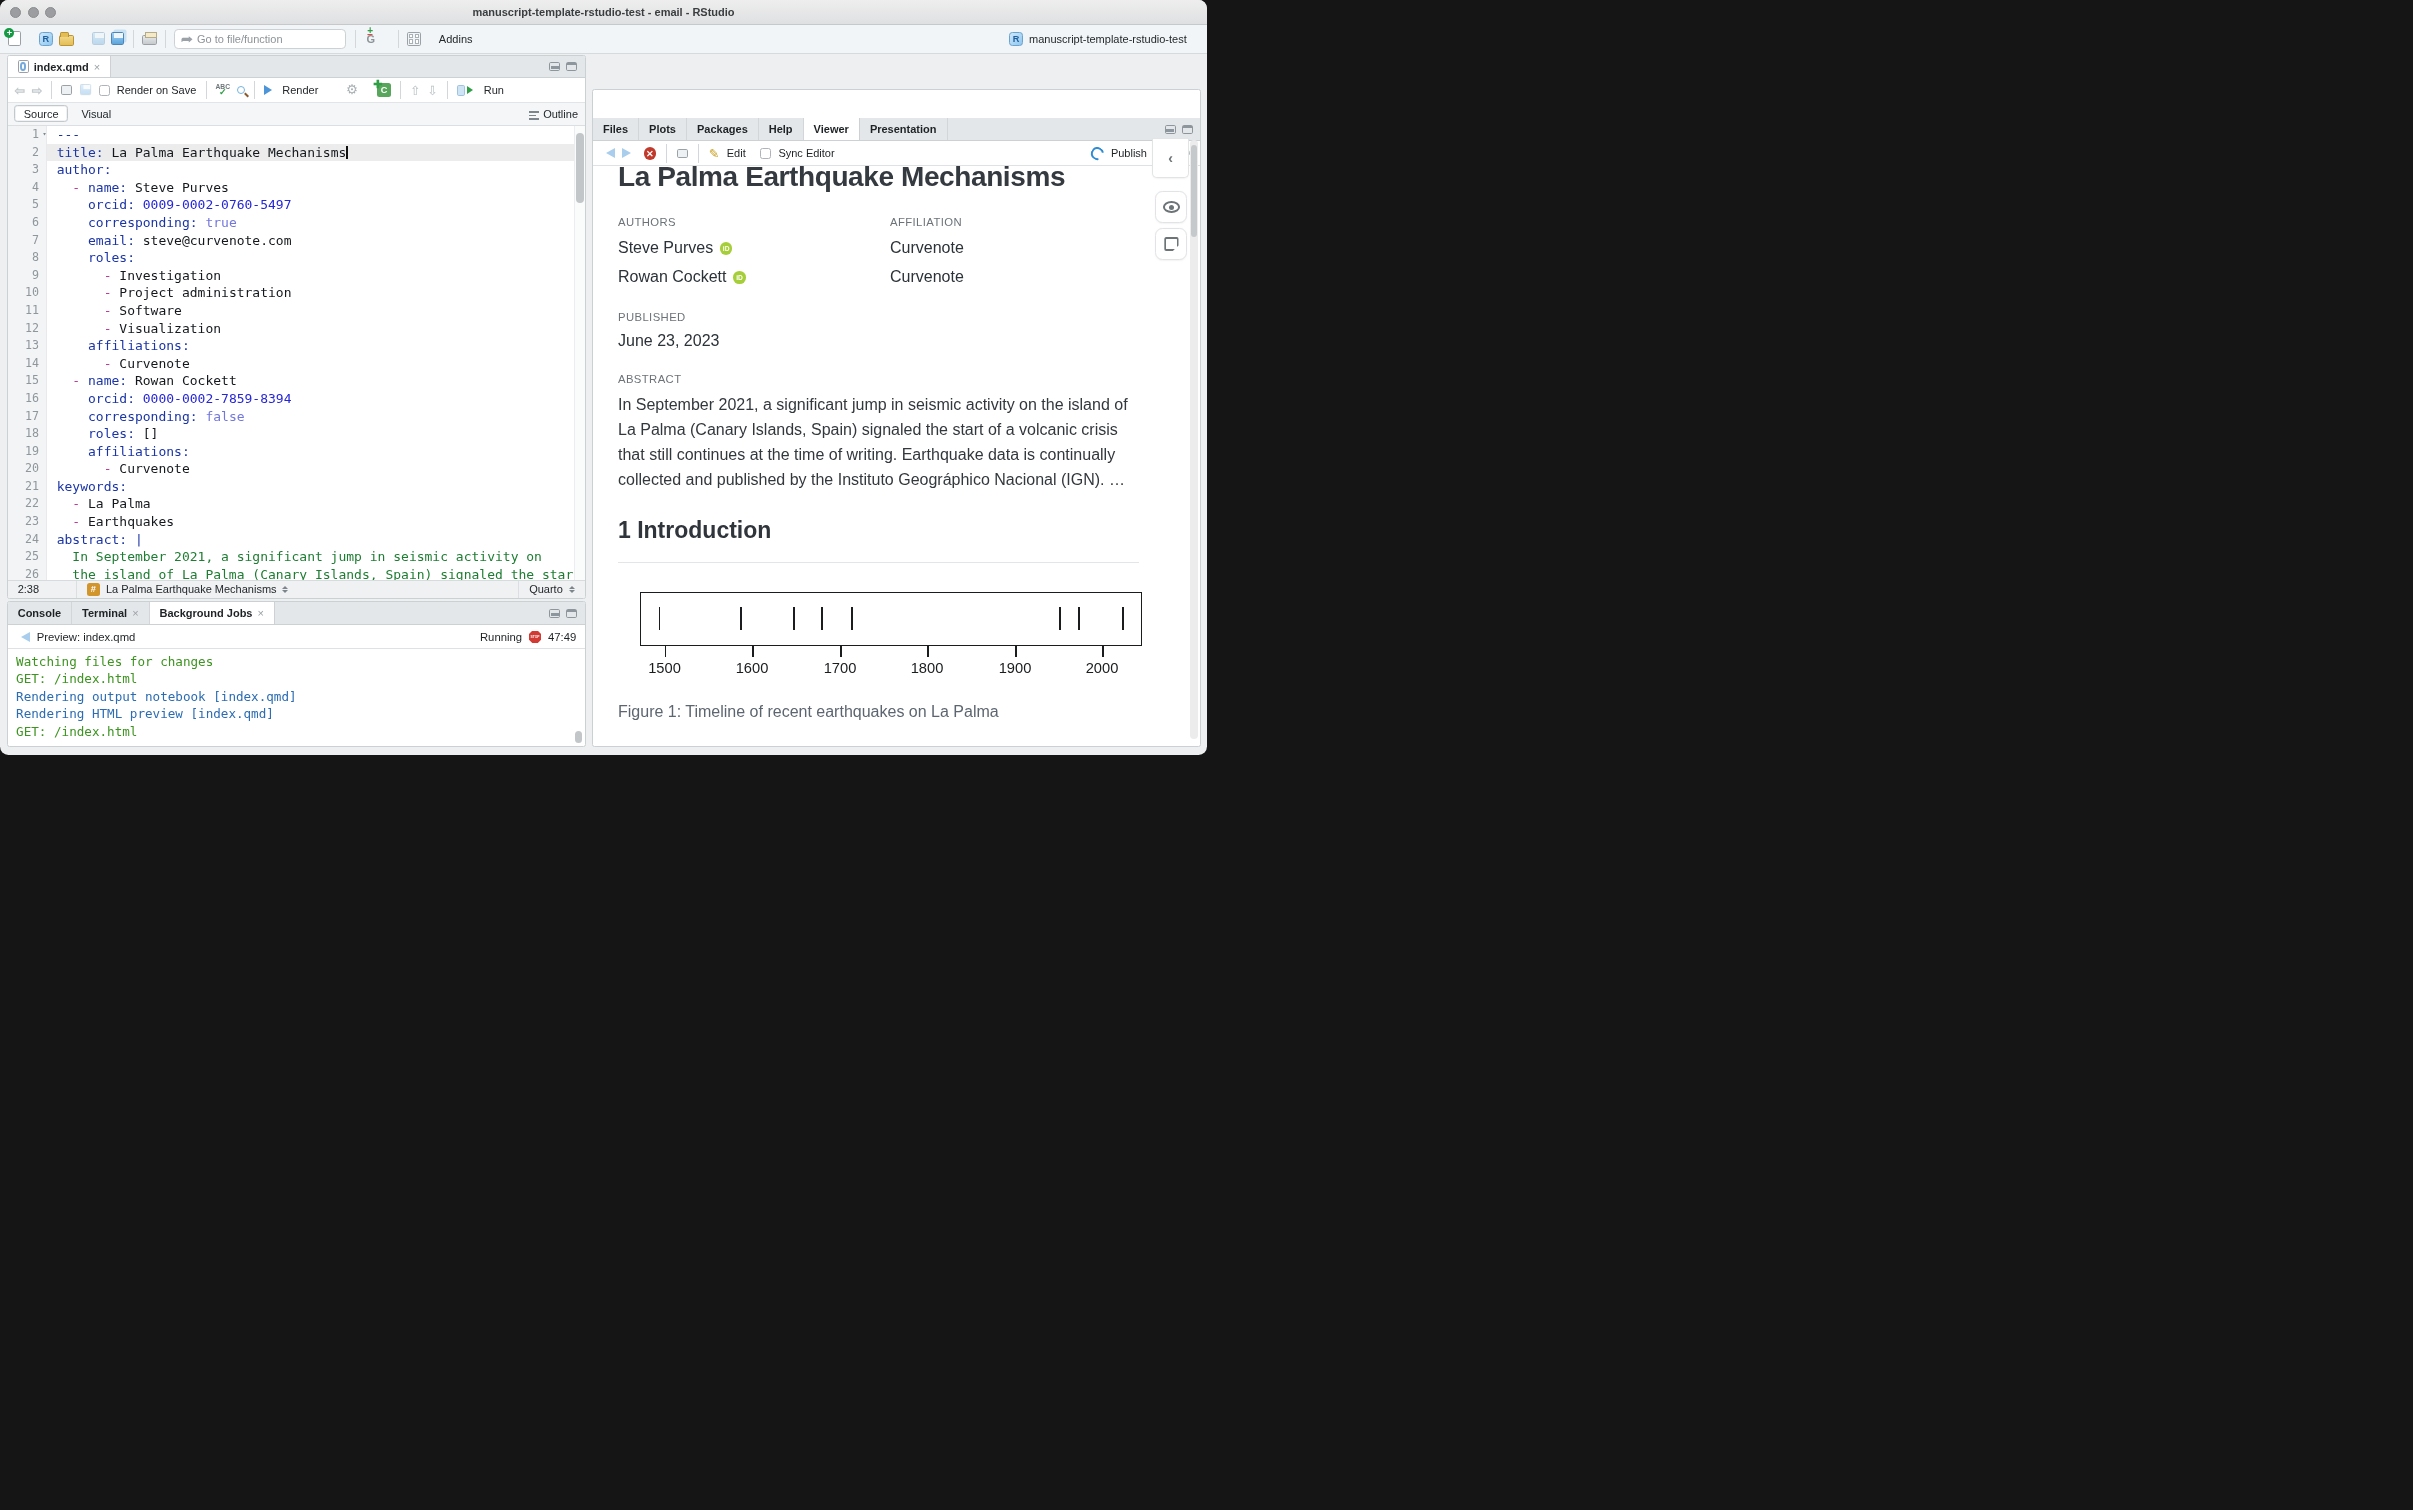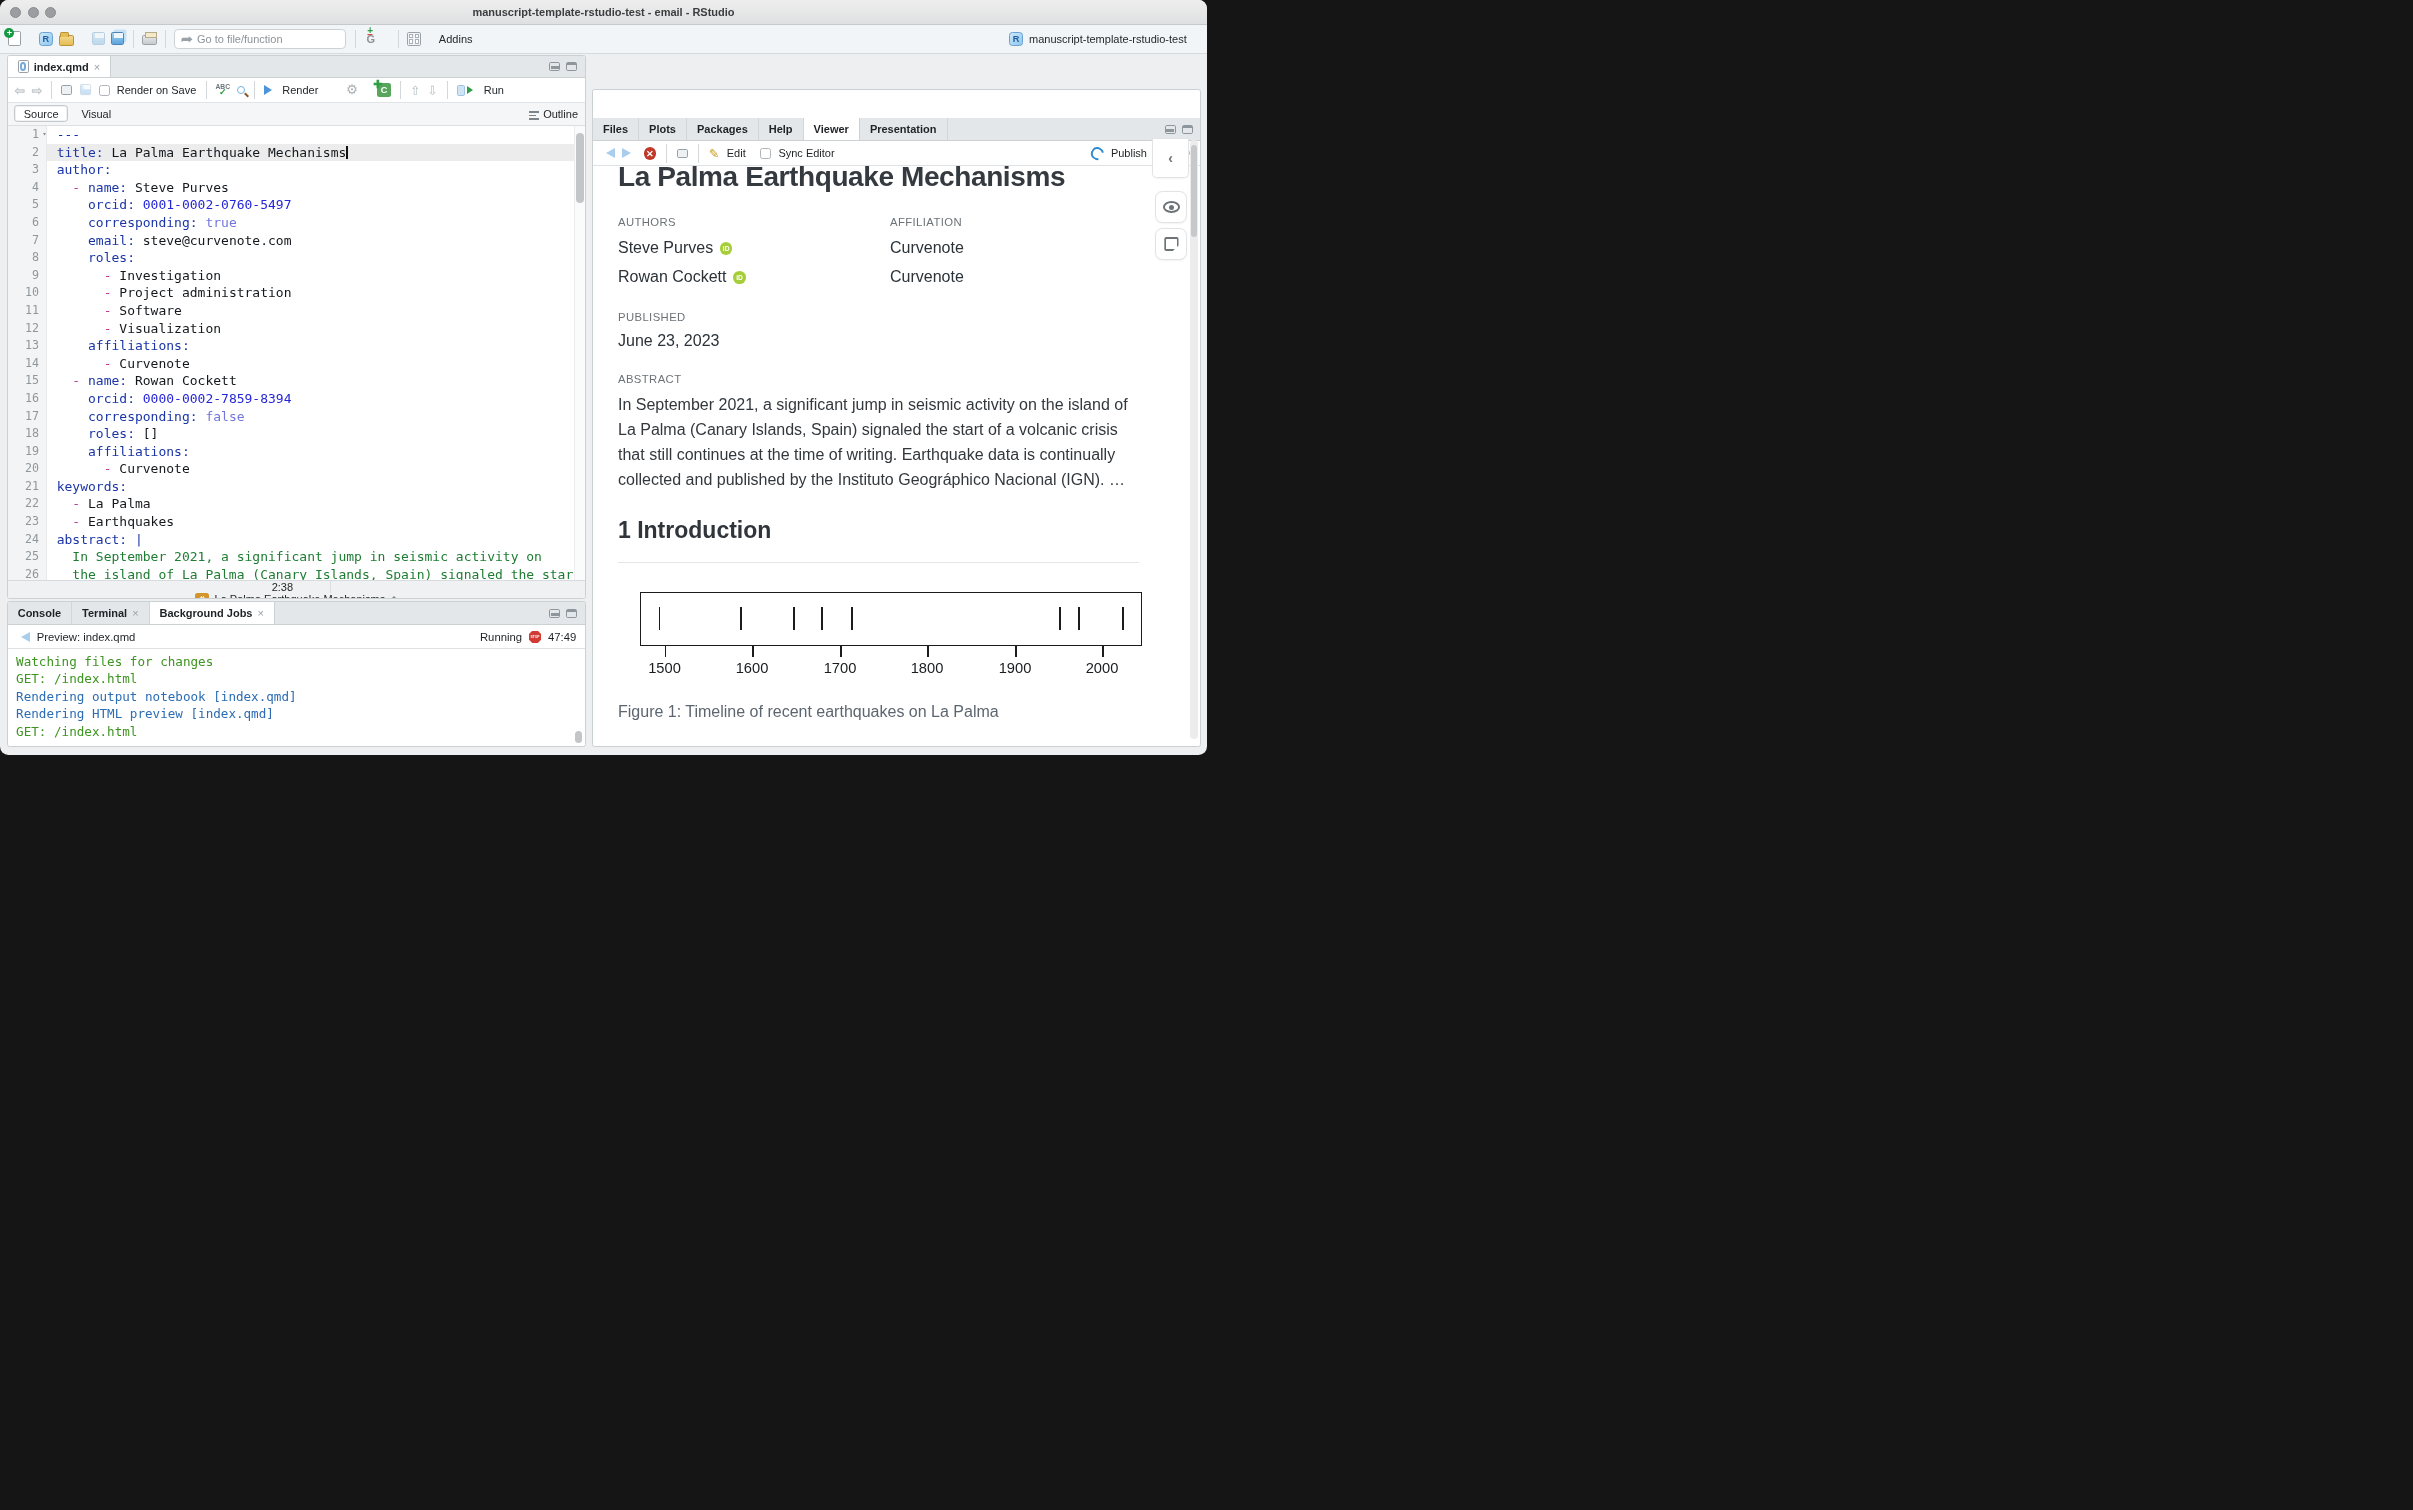--- a/index.html
+++ b/index.html
@@ -107,21 +107,21 @@
   .src { flex:1; white-space:pre; padding-left:10px; color:#14181c; }
   .code-row.hl .src { background:#ececec; }
   .tk-k { color:#1b35a7; } .tk-d { color:#c3399b; } .tk-n { color:#2626d9; }
   .tk-b { color:#7277dd; } .tk-s { color:#1e7d32; } .tk-v { color:#14181c; }
   .caret-bar { display:inline-block; width:1.7px; height:13.4px; background:#111; vertical-align:-2.5px; }
   .v-scroll { position:absolute; top:70px; bottom:18.4px; right:0; width:11px; background:#fafbfb;
               border-left:0.8px solid #ebedee; }
   .v-scroll .thumb { position:absolute; left:1.7px; top:6.7px; width:7.5px; height:70px; border-radius:4.2px; background:#c3c6c9; }
 
   .statusbar { position:absolute; left:0; right:0; bottom:0; height:18.4px; background:#eff1f3;
-               border-top:0.8px solid #d8dbde; display:flex; align-items:center; font-size:11px; color:#24282b;flex-direction:column; }
+               border-top:0.8px solid #d8dbde; display:flex; align-items:center; font-size:11px; color:#24282b; }
   .sb-cell { padding:0 10px; height:100%; display:flex; align-items:center; }
   .sb-pos { border-right:0.8px solid #dcdfe1; width:69px; }
   .hash { width:13.4px; height:13.4px; border-radius:2.5px; background:#d1952b; color:#fff; font-weight:bold;
           font-size:9.2px; display:flex; align-items:center; justify-content:center; margin-right:5.9px; }
   .ud { display:inline-flex; flex-direction:column; gap:0.8px; margin-left:5.9px; }
   .ud b { width:0; height:0; border-left:3.3px solid transparent; border-right:3.3px solid transparent; }
   .ud b.u { border-bottom:3.3px solid #7c858b; } .ud b.d { border-top:3.3px solid #7c858b; }
   .sb-right { margin-left:auto; border-left:0.8px solid #dcdfe1; }
 
   
@@ -306,21 +306,21 @@
         <div class="code-row">
           <div class="gut">3</div>
           <div class="src"><span class="tk-k">author:</span></div>
         </div>
         <div class="code-row">
           <div class="gut">4</div>
           <div class="src"><span class="tk-v">  </span><span class="tk-d">-</span><span class="tk-v"> </span><span class="tk-k">name:</span><span class="tk-v"> Steve Purves</span></div>
         </div>
         <div class="code-row">
           <div class="gut">5</div>
-          <div class="src"><span class="tk-v">    </span><span class="tk-k">orcid:</span><span class="tk-v"> </span><span class="tk-n">0001-0002-0760-5497</span></div>
+          <div class="src"><span class="tk-v">    </span><span class="tk-k">orcid:</span><span class="tk-v"> </span><span class="tk-n">0009-0002-0760-5497</span></div>
         </div>
         <div class="code-row">
           <div class="gut">6</div>
           <div class="src"><span class="tk-v">    </span><span class="tk-k">corresponding:</span><span class="tk-v"> </span><span class="tk-b">true</span></div>
         </div>
         <div class="code-row">
           <div class="gut">7</div>
           <div class="src"><span class="tk-v">    </span><span class="tk-k">email:</span><span class="tk-v"> steve@curvenote.com</span></div>
         </div>
         <div class="code-row">

